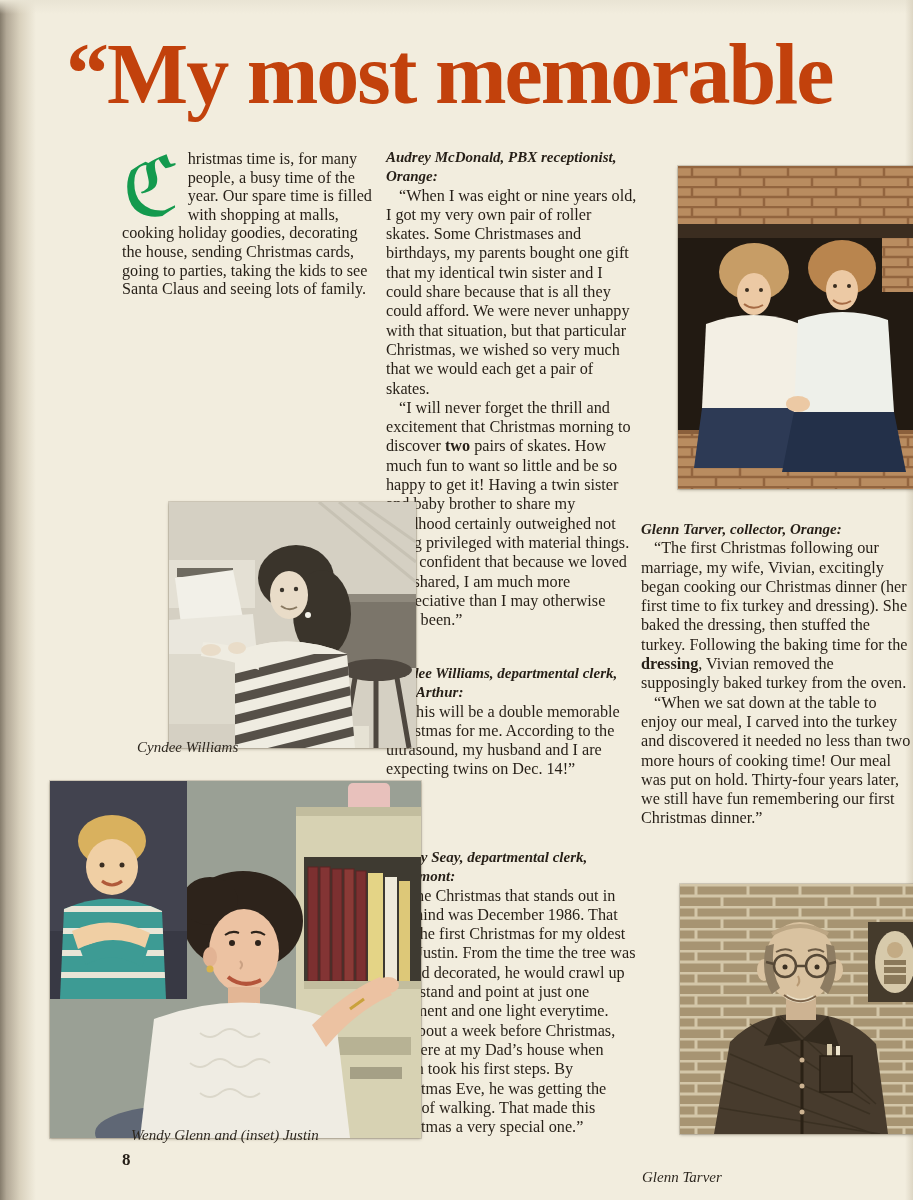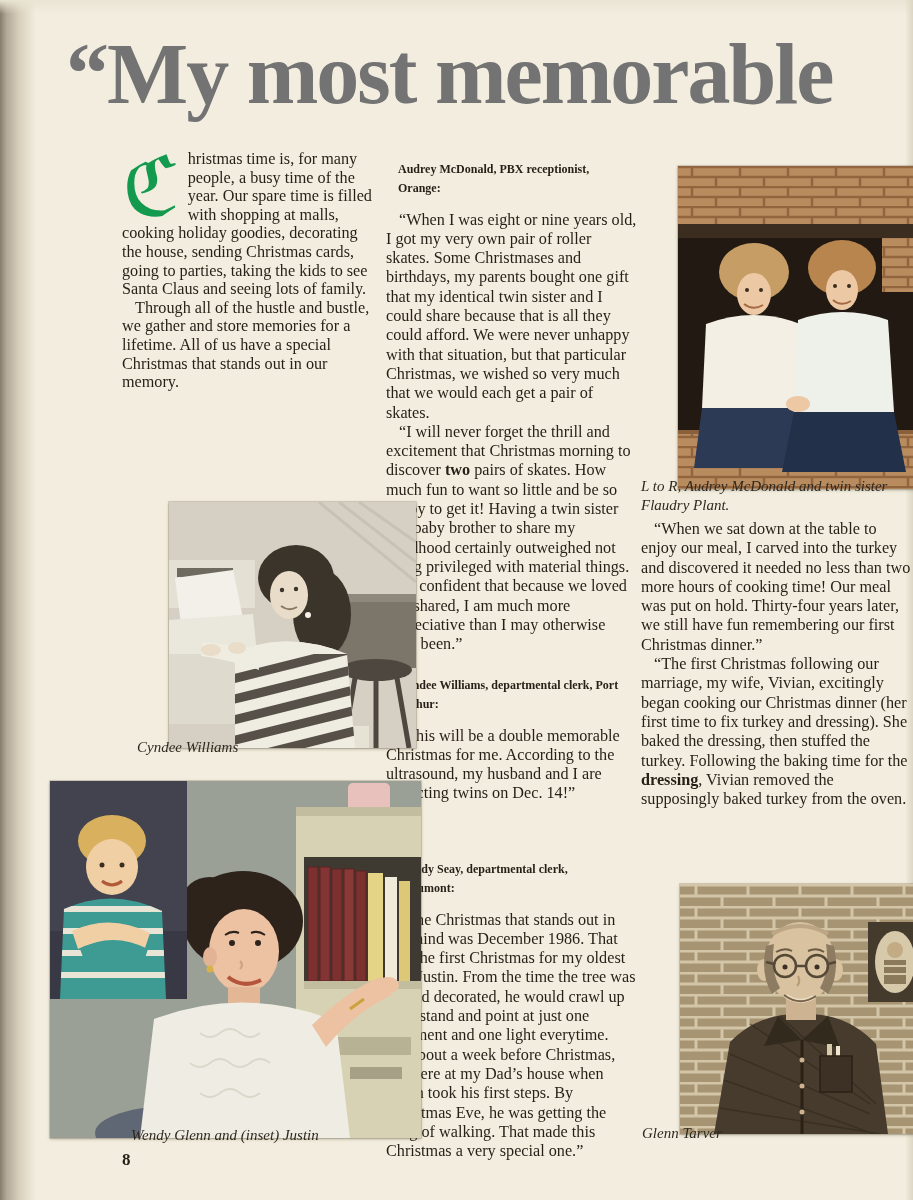--- a/index.html
+++ b/index.html
@@ -10,84 +10,84 @@
   }
   .edge-left{position:absolute;left:0;top:0;width:36px;height:100%;
     background:linear-gradient(90deg,#857c6c 0,#b2a896 18%,#d9d1bd 55%,rgba(242,237,222,0) 100%);}
   .edge-top{position:absolute;left:0;top:0;width:100%;height:14px;
     background:linear-gradient(#e9e4d4,rgba(242,237,222,0));}
   .edge-right{position:absolute;right:0;top:0;width:8px;height:100%;
     background:linear-gradient(270deg,#ddd6c4,rgba(242,237,222,0));}
   .headline{
     position:absolute;left:66px;top:24px;margin:0;
     font-size:86px;font-weight:bold;letter-spacing:-2px;white-space:nowrap;
-    color:#737373;font-family:"Liberation Serif", serif;
+    color:#c2410c;font-family:"Liberation Serif", serif;
   }
   .col{position:absolute;font-size:16.2px;text-align:left;}
   #intro{left:122px;top:150px;width:253px;line-height:18.6px;}
   #story-audrey{left:386px;top:148px;width:252px;line-height:19.3px;}
   #story-cyndee{left:386px;top:664px;width:252px;line-height:19.3px;}
   #story-wendy{left:386px;top:848px;width:252px;line-height:19.3px;}
   #story-glenn{left:641px;top:520px;width:272px;line-height:19.3px;}
   p{margin:0;}
   .ind{text-indent:13px;}
-  .story-head{margin:12px;font-size:12px;font-weight:bold;}
+  .story-head{margin:0;font-size:15px;font-weight:bold;font-style:italic;}
   .dropcap{
     float:left;font-family:"DejaVu Sans", sans-serif;
     color:#149a4e;font-size:82px;line-height:62px;
     margin:6px 8px 0 0;
   }
   .caption{position:absolute;font-style:italic;font-size:15px;line-height:18.5px;color:#2e2820;}
   #caption-cyndee{left:137px;top:738px;width:250px;}
   #caption-audrey{left:641px;top:477px;width:255px;}
   #caption-wendy{left:131px;top:1126px;width:280px;}
-  #caption-glenn{left:642px;top:1124px;width:250px;}
+  #caption-glenn{left:642px;top:1168px;width:250px;}
   .photo{position:absolute;box-shadow:0 1px 3px rgba(60,50,30,.35),0 0 0 1px rgba(90,78,56,.18);}
   .photo svg{display:block;width:100%;height:100%;}
   #photo-audrey{left:638px;top:150px;width:242px;height:323px;}
   #photo-cyndee{left:129px;top:486px;width:247px;height:246px;}
   #photo-wendy{left:10px;top:765px;width:371px;height:357px;}
   #photo-glenn{left:640px;top:868px;width:262px;height:250px;}
   #page-number{position:absolute;left:122px;top:1150px;font-weight:bold;font-size:17px;}
 </style>
 </head>
 <body>
 
 <div class="page">
   <div class="edge-left"></div>
   <div class="edge-top"></div>
   <div class="edge-right"></div>
 
   <h1 class="headline">“My most memorable</h1>
 
   <section class="col" id="intro">
     <p class="para"><span class="dropcap">ℭ</span><span>hristmas time is, for many people, a busy time of the year. Our spare time is filled with shopping at malls, cooking holiday goodies, decorating the house, sending Christmas cards, going to parties, taking the kids to see Santa Claus and seeing lots of family.</span></p>
-    <p class="ind">Through all of the hustle and bustle, we gather and store memories for a lifetime. All of us have a special Christmas that stands out in our memory.</p>
   </section>
 
   <section class="col" id="story-audrey">
     <h2 class="story-head">Audrey McDonald, PBX receptionist, Orange:</h2>
     <p class="ind">“When I was eight or nine years old, I got my very own pair of roller skates. Some Christmases and birthdays, my parents bought one gift that my identical twin sister and I could share because that is all they could afford. We were never unhappy with that situation, but that particular Christmas, we wished so very much that we would each get a pair of skates.</p>
     <p class="ind"><span>“I will never forget the thrill and excitement that Christmas morning to discover </span><b>two</b><span> pairs of skates. How much fun to want so little and be so happy to get it! Having a twin sister and baby brother to share my childhood certainly outweighed not being privileged with material things. I am confident that because we loved and shared, I am much more appreciative than I may otherwise have been.”</span></p>
   </section>
 
   <section class="col" id="story-cyndee">
     <h2 class="story-head">Cyndee Williams, departmental clerk, Port Arthur:</h2>
     <p class="ind">“This will be a double memorable Christmas for me. According to the ultrasound, my husband and I are expecting twins on Dec. 14!”</p>
   </section>
 
   <section class="col" id="story-wendy">
     <h2 class="story-head">Wendy Seay, departmental clerk, Beaumont:</h2>
     <p class="ind">“The Christmas that stands out in my mind was December 1986. That was the first Christmas for my oldest son, Justin. From the time the tree was up and decorated, he would crawl up to it, stand and point at just one ornament and one light everytime.</p>
     <p class="ind">“About a week before Christmas, we were at my Dad’s house when Justin took his first steps. By Christmas Eve, he was getting the hang of walking. That made this Christmas a very special one.”</p>
   </section>
 
   <section class="col" id="story-glenn">
+    <h2 class="story-head">Glenn Tarver, collector, Orange:</h2>
+    <p class="ind"><span>“The first Christmas following our marriage, my wife, Vivian, excitingly began cooking our Christmas dinner (her first time to fix turkey and dressing). She baked the dressing, then stuffed the turkey. Following the baking time for the </span><b>dressing</b><span>, Vivian removed the supposingly baked turkey from the oven.</span></p>
     <p class="ind">“When we sat down at the table to enjoy our meal, I carved into the turkey and discovered it needed no less than two more hours of cooking time! Our meal was put on hold. Thirty-four years later, we still have fun remembering our first Christmas dinner.”</p>
-    <p class="ind"><span>“The first Christmas following our marriage, my wife, Vivian, excitingly began cooking our Christmas dinner (her first time to fix turkey and dressing). She baked the dressing, then stuffed the turkey. Following the baking time for the </span><b>dressing</b><span>, Vivian removed the supposingly baked turkey from the oven.</span></p>
   </section>
 
   <figure class="photo" id="photo-audrey" aria-label="Color photo of Audrey McDonald and her twin sister seated on a brick hearth in front of a fireplace">
     <svg viewBox="0 0 242 323" preserveAspectRatio="none">
       <defs>
         <pattern id="bkA" width="48" height="20" patternUnits="userSpaceOnUse">
           <rect width="48" height="20" fill="#b98c60"></rect>
           <path d="M0 1h48M0 11h48" stroke="#93653f" stroke-width="2.5"></path>
           <path d="M14 1v10M38 11v10" stroke="#93653f" stroke-width="2.5"></path>
         </pattern>
@@ -108,21 +108,20 @@
       <ellipse cx="164" cy="102" rx="34" ry="28" fill="#b9854e"></ellipse>
       <ellipse cx="164" cy="124" rx="16" ry="20" fill="#ecc9a4"></ellipse>
       <path d="M155 134 q8 7 18 1" stroke="#a56a44" stroke-width="2" fill="none"></path>
       <circle cx="157" cy="120" r="2" fill="#3a2d20"></circle>
         <circle cx="171" cy="120" r="2" fill="#3a2d20"></circle>
       <path d="M120 154 Q164 138 210 154 L216 246 Q164 262 116 246 Z" fill="#eef0ea"></path>
       <path d="M116 246 L216 246 L228 306 L104 306 Z" fill="#233049"></path>
       <ellipse cx="120" cy="238" rx="12" ry="8" fill="#ecc9a4"></ellipse>
     </svg>
   </figure>
-  <figcaption class="caption" id="caption-audrey">L to R, Audrey McDonald and twin sister Flaudry Plant.</figcaption>
 
   <figure class="photo" id="photo-cyndee" aria-label="Black-and-white photo of Cyndee Williams seated at a word processor">
     <svg viewBox="0 0 247 246" preserveAspectRatio="none">
       <defs>
         <clipPath id="cwTorso">
             <path d="M66 150 Q120 128 178 152 L186 246 L66 246 Z"></path>
           </clipPath>
       </defs>
       <rect width="247" height="246" fill="#d5d0c3"></rect>
       <g stroke="#c7c2b4" stroke-width="3">

